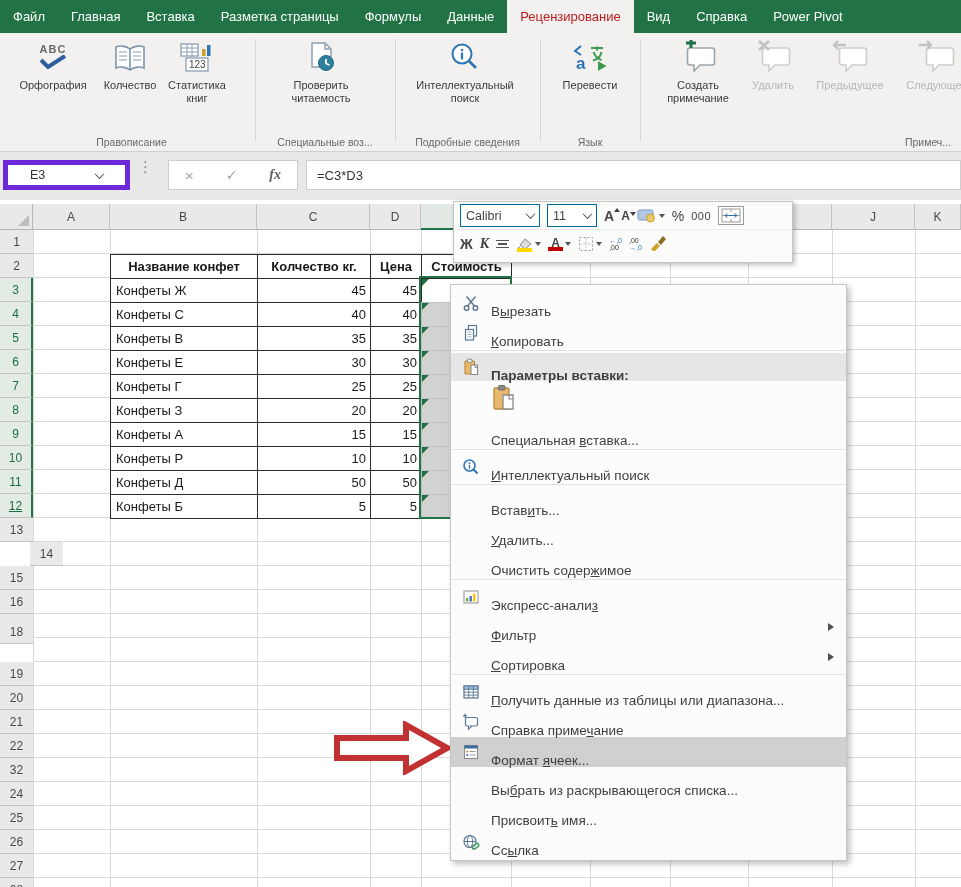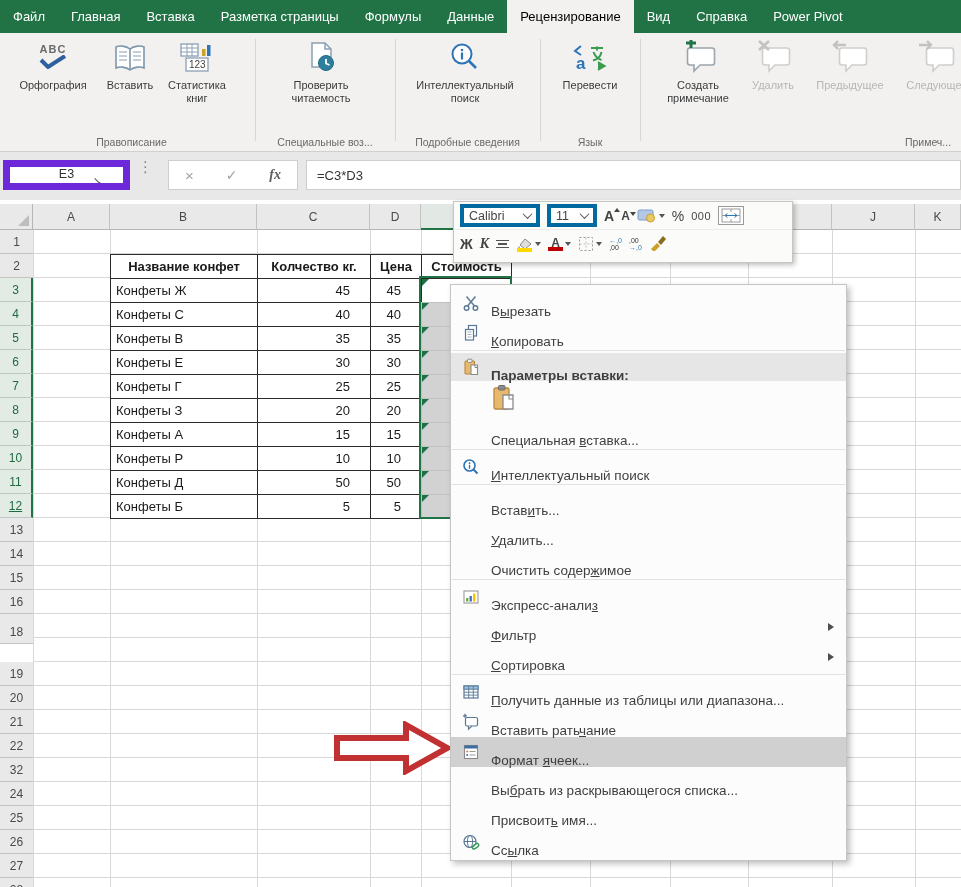--- a/index.html
+++ b/index.html
@@ -4,37 +4,37 @@
 <style>
   * { margin:0; padding:0; box-sizing:border-box; }
   html,body { width:961px; height:887px; overflow:hidden; background:#fff;
     font-family:"Liberation Sans","DejaVu Sans",sans-serif; }
   #app { position:absolute; left:0; top:0; width:961px; height:887px; overflow:hidden; }
 
   
   .tabbar { position:absolute; left:0; top:0; width:961px; height:33px; background:#217346;
     display:flex; align-items:stretch; z-index:10; }
   .tab { color:#fff; font-size:13px; padding:0 13px; display:flex; align-items:center; white-space:nowrap; cursor:default; }
-  .tab.active { background:#f2f1f0; color:#000000; }
+  .tab.active { background:#f2f1f0; color:#b91c1c; }
 
   
   .ribbon { position:absolute; left:0; top:33px; width:961px; height:119px; background:#f2f1f0;
     border-bottom:1px solid #d2d0ce; z-index:10; }
   .rsep { position:absolute; top:6px; width:1px; height:102px; background:#d8d6d4; }
   .gcaption { position:absolute; bottom:3px; font-size:10.5px; color:#696969; text-align:center; white-space:nowrap; }
   .rbtn { position:absolute; top:4px; text-align:center; color:#3b3b3b; }
   .rbtn .ric { height:42px; display:flex; align-items:center; justify-content:center; }
   .rlabel { font-size:11px; line-height:13px; white-space:pre-line; }
   .rbtn.disabled .rlabel { color:#b8b6b4; }
   .abc { font:bold 11px "Liberation Sans",sans-serif; color:#6a6a6a; letter-spacing:1px; display:block; }
 
   
   .fbar { position:absolute; left:0; top:152px; width:961px; height:48px; background:#e8e8e8; z-index:10; }
   .namebox { position:absolute; left:3px; top:8px; width:127px; height:30px; background:#fff;
-    border:7px solid #6d28d9; display:flex; align-items:center; font-size:12.5px; color:#333; padding:0 22px;flex-direction:column; }
+    border:5px solid #6d28d9; display:flex; align-items:center; font-size:12.5px; color:#333; padding:0 22px; }
   .namebox .vee { margin-left:auto; }
   .dots { position:absolute; left:138px; top:10px; color:#8a8a8a; font-size:15px; letter-spacing:0; line-height:9px; }
   .fxbox { position:absolute; left:168px; top:8px; width:130px; height:30px; background:#fff;
     border:1px solid #cfcecd; display:flex; align-items:center; justify-content:space-around; }
   .fxbox .x { color:#a3a3a3; font-size:15px; }
   .fxbox .ok { color:#a3a3a3; font-size:14px; }
   .fxbox .fx { font:italic bold 14px "Liberation Serif",serif; color:#5f5f5f; }
   .ffield { position:absolute; left:306px; top:8px; width:655px; height:30px; background:#fff;
     border:1px solid #cfcecd; display:flex; align-items:center; font-size:13px; color:#333; padding:0 10px; }
 
@@ -54,39 +54,39 @@
     background:repeating-linear-gradient(to bottom,#ffffff 0 23px,#d9d9d9 23px 24px); }
   .vline { position:absolute; top:230px; width:1px; height:657px; background:#d9d9d9; }
 
   
   .xtable { position:absolute; left:110px; top:254px; z-index:5; border-top:1px solid #2b2b2b; border-left:1px solid #2b2b2b; }
   .trow { display:flex; }
   .tcell { height:24px; border-right:1px solid #2b2b2b; border-bottom:1px solid #2b2b2b; background:#fff;
     font-size:13px; color:#1a1a1a; display:flex; align-items:center; }
   .tcell.h { font-weight:bold; justify-content:center; }
   .tcell.txt { padding-left:5px; }
-  .tcell.num { justify-content:flex-end; padding-right:20px; }
+  .tcell.num { justify-content:flex-end; padding-right:4px; }
   .c0 { width:147px; } .c1 { width:113px; } .c2 { width:51px; } .c3 { width:90px; }
 
   
   .selfill { position:absolute; left:421px; top:302px; width:90px; height:216px; background:rgba(206,206,206,.92); z-index:6; }
   .selborder { position:absolute; left:419px; top:276px; width:93px; height:243px; border:2px solid #217346; z-index:7; }
   .tri { position:absolute; width:0; height:0; border-top:7px solid #1e7145; border-right:7px solid transparent; z-index:8; }
   .e3val { position:absolute; left:422px; top:279px; width:86px; height:22px; z-index:6;
     display:flex; align-items:center; justify-content:flex-end; font-size:13px; color:#1a1a1a; }
 
   
   .redarrow { position:absolute; left:334px; top:721px; z-index:40; }
 
   
   .mtb { position:absolute; left:453px; top:201px; width:340px; height:62px; background:#fbfbfa;
     border:1px solid #c6c5c4; box-shadow:2px 2px 5px rgba(0,0,0,.25); z-index:50; font-size:12.5px; color:#444; }
   .mrow1,.mrow2 { display:flex; align-items:center; height:28px; padding:0 6px; gap:7px; }
   .mrow1 { border-bottom:1px solid #ececec; }
-  .combo { background:#fff; border:4px solid #0369a1; height:23px; display:flex; align-items:center;
+  .combo { background:#fff; border:1px solid #0369a1; height:23px; display:flex; align-items:center;
     justify-content:space-between; padding:0 5px; }
   .combo.font { width:80px; } .combo.size { width:50px; }
   .vee { width:7px; height:7px; border-right:1.6px solid #555; border-bottom:1.6px solid #555;
     transform:rotate(45deg) translate(-1px,-1px); display:inline-block; }
   .chev { width:0; height:0; border-left:3.5px solid transparent; border-right:3.5px solid transparent;
     border-top:4px solid #555; display:inline-block; }
   .mbtn { display:flex; align-items:center; gap:2px; }
   .aA { font-weight:bold; color:#444; position:relative; }
   .aA .up,.aA .dn { position:absolute; right:-6px; top:0; width:0; height:0;
     border-left:3px solid transparent; border-right:3px solid transparent; }
@@ -152,21 +152,21 @@
     </div>
 
     <div class="rbtn" style="left:98px;width:64px">
       <div class="ric">
         <svg width="34" height="30" viewBox="0 0 34 30">
             <path d="M17 6 C13 2.5,6 2.5,3 4 L3 25 C6 23.5,13 23.5,17 27 C21 23.5,28 23.5,31 25 L31 4 C28 2.5,21 2.5,17 6 Z" fill="#fff" stroke="#7e96ac" stroke-width="1.6"></path>
             <line x1="17" y1="6" x2="17" y2="27" stroke="#7e96ac" stroke-width="1.6"></line>
             <path d="M6 9 h8 M6 13 h8 M6 17 h8 M20 9 h8 M20 13 h8 M20 17 h8" stroke="#aebfcd" stroke-width="1.4"></path>
           </svg>
       </div>
-      <div class="rlabel">Вставить</div>
+      <div class="rlabel">Колчество</div>
     </div>
 
     <div class="rbtn" style="left:160px;width:74px">
       <div class="ric">
         <svg width="36" height="32" viewBox="0 0 36 32">
             <rect x="2" y="2" width="17" height="12" fill="#fff" stroke="#8aa0b4" stroke-width="1.3"></rect>
             <path d="M2 6 h17 M2 10 h17 M8 2 v12 M13 2 v12" stroke="#8aa0b4" stroke-width="1"></path>
             <rect x="23" y="7" width="3.5" height="7" fill="#c9a227"></rect>
             <rect x="28" y="3" width="3.5" height="11" fill="#2e75b6"></rect>
             <rect x="7" y="16" width="22" height="13" fill="#fff" stroke="#8aa0b4" stroke-width="1.3"></rect>
@@ -314,21 +314,21 @@
       <div class="rowh sel" style="top: 302px; height: 24px;">4</div>
       <div class="rowh sel" style="top: 326px; height: 24px;">5</div>
       <div class="rowh sel" style="top: 350px; height: 24px;">6</div>
       <div class="rowh sel" style="top: 374px; height: 24px;">7</div>
       <div class="rowh sel" style="top: 398px; height: 24px;">8</div>
       <div class="rowh sel" style="top: 422px; height: 24px;">9</div>
       <div class="rowh sel" style="top: 446px; height: 24px;">10</div>
       <div class="rowh sel" style="top: 470px; height: 24px;">11</div>
       <div class="rowh sel" style="top: 494px; height: 24px; text-decoration: underline;">12</div>
       <div class="rowh" style="top: 518px; height: 24px;">13</div>
-      <div class="rowh" style="top: 542px; height: 24px;">14</div>
+      <div class="rowh" style="top: 542px; height: 24px; margin-left: 30px;">14</div>
       <div class="rowh" style="top: 566px; height: 24px;">15</div>
       <div class="rowh" style="top: 590px; height: 24px;">16</div>
       <div class="rowh" style="top: 614px; height: 24px;">17</div>
       <div class="rowh" style="top: 620px; height: 24px;">18</div>
       <div class="rowh" style="top: 662px; height: 24px;">19</div>
       <div class="rowh" style="top: 686px; height: 24px;">20</div>
       <div class="rowh" style="top: 710px; height: 24px;">21</div>
       <div class="rowh" style="top: 734px; height: 24px;">22</div>
       <div class="rowh" style="top: 758px; height: 24px;">32</div>
       <div class="rowh" style="top: 782px; height: 24px;">24</div>
@@ -605,21 +605,21 @@
         <span class="mlabel"><span></span><span class="hot">П</span><span>олучить данные из таблицы или диапазона...</span></span>
       </div>
       <div class="mrow">
         <span class="micon">
           <svg width="18" height="18" viewBox="0 0 18 18">
             <rect x="3.5" y="4.5" width="12" height="8.5" rx="1.5" fill="#fff" stroke="#5a7894" stroke-width="1.2"></rect>
             <path d="M6.5 13 v3.2 l3.4 -3.2" fill="#fff" stroke="#5a7894" stroke-width="1.2"></path>
             <path d="M1 2.8 h4 M3 .8 v4" stroke="#5a7894" stroke-width="1.3"></path>
           </svg>
         </span>
-        <span class="mlabel"><span>Вставить рать</span><span class="hot">ч</span><span>ание</span></span>
+        <span class="mlabel"><span>Справка приме</span><span class="hot">ч</span><span>ание</span></span>
       </div>
       <div class="mrow hl">
         <span class="micon">
           <svg width="18" height="18" viewBox="0 0 18 18">
             <rect x="2.5" y="2.5" width="13" height="13" fill="#fff" stroke="#8a8a8a" stroke-width="1.1"></rect>
             <rect x="2.5" y="2.5" width="13" height="3" fill="#3b6ea5"></rect>
             <circle cx="5.2" cy="8.5" r="1" fill="#e07b39"></circle>
             <circle cx="5.2" cy="12" r="1" fill="#4472c4"></circle>
             <path d="M7.5 8.5 h6 M7.5 12 h6" stroke="#9a9a9a" stroke-width="1.1"></path>
           </svg>

